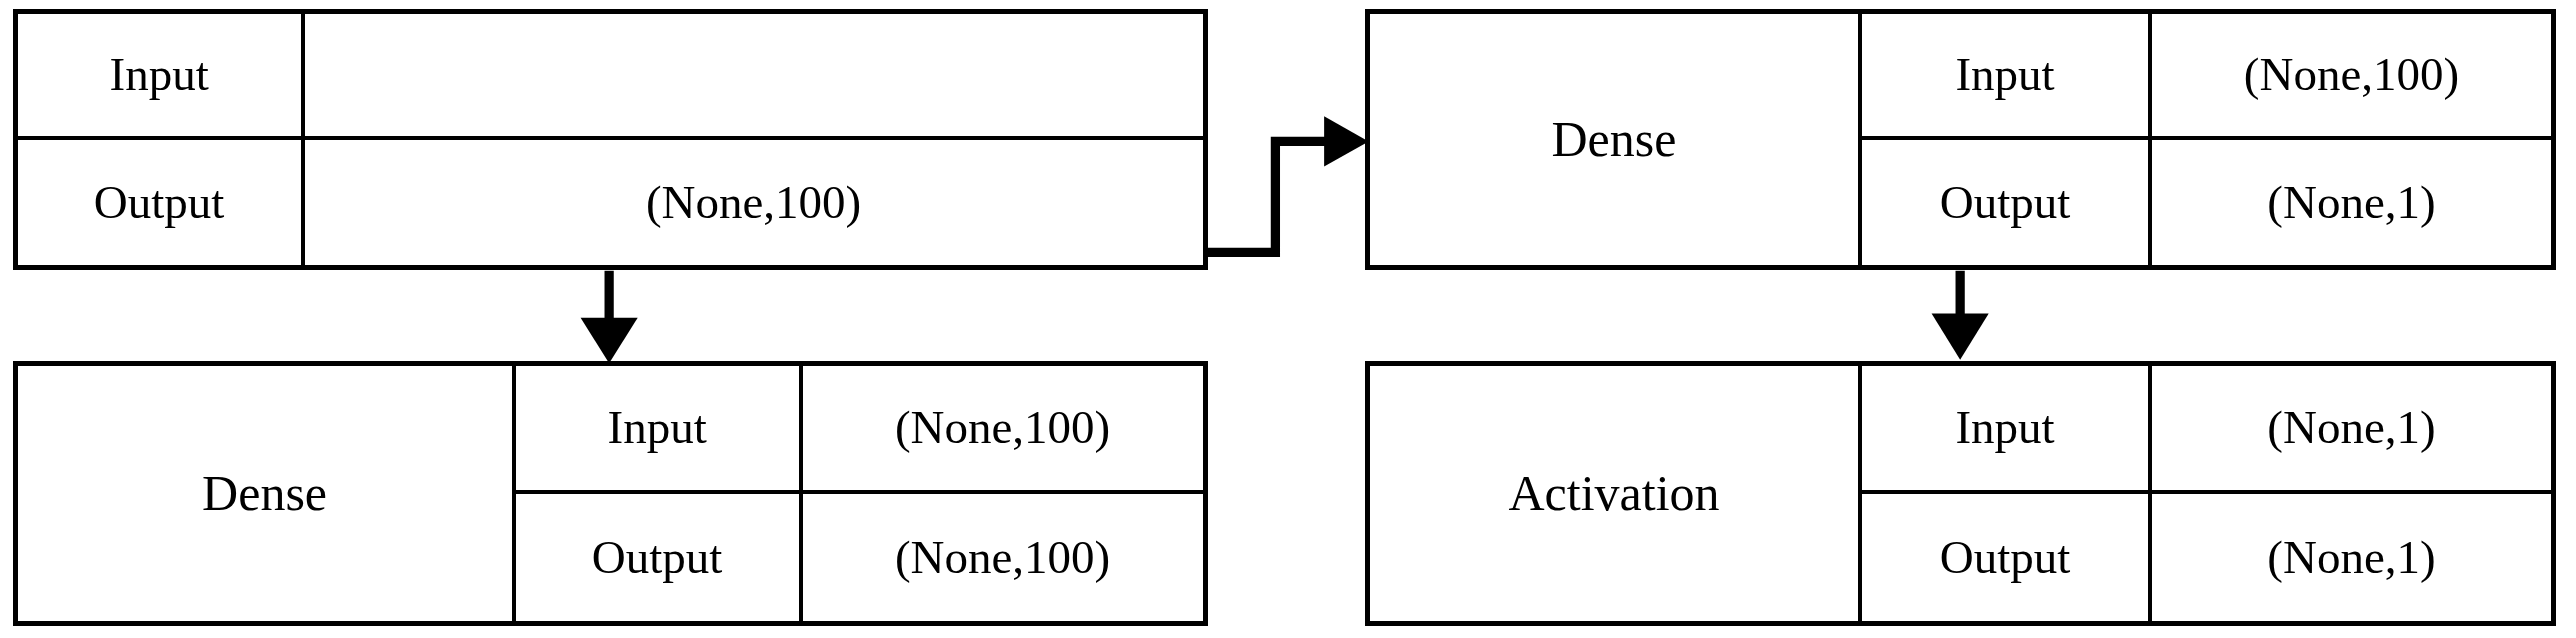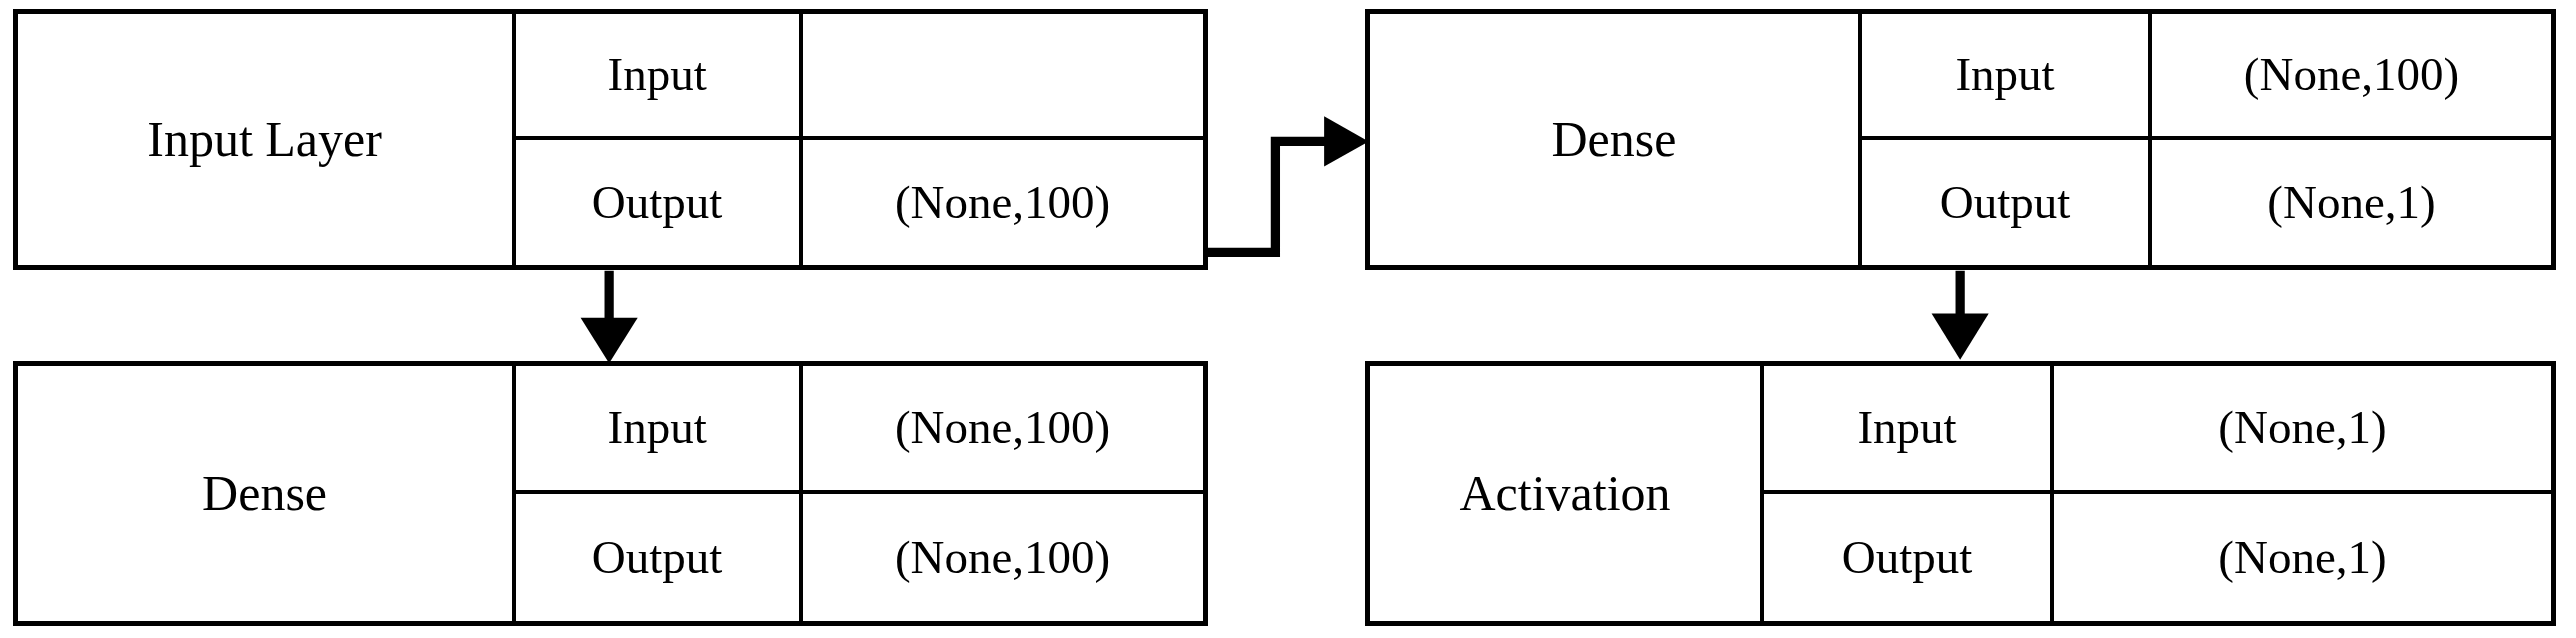--- a/index.html
+++ b/index.html
@@ -87,21 +87,20 @@
     height: 639px;
     pointer-events: none;
   }
 </style>
 </head>
 <body>
 
 <div id="canvas">
 
   <div class="block" style="left:12.6px; top:9.2px; width:1195px; height:261px;">
-    <div class="block-name" style="width:498px;">Input Layer</div>
     <div class="block-io">
       <div class="io-row first">
         <div class="io-label" style="width:287px;">Input</div>
       </div>
       <div class="io-row">
         <div class="io-label" style="width:287px;">Output</div>
         <div class="io-value">(None,100)</div>
       </div>
     </div>
   </div>
@@ -128,21 +127,21 @@
         <div class="io-value">(None,100)</div>
       </div>
       <div class="io-row">
         <div class="io-label" style="width:290px;">Output</div>
         <div class="io-value">(None,1)</div>
       </div>
     </div>
   </div>
 
   <div class="block" style="left:1365px; top:361px; width:1191px; height:265px;">
-    <div class="block-name" style="width:394px;">Activation</div>
+    <div class="block-name" style="width:492px;">Activation</div>
     <div class="block-io">
       <div class="io-row first">
         <div class="io-label" style="width:290px;">Input</div>
         <div class="io-value">(None,1)</div>
       </div>
       <div class="io-row">
         <div class="io-label" style="width:290px;">Output</div>
         <div class="io-value">(None,1)</div>
       </div>
     </div>

